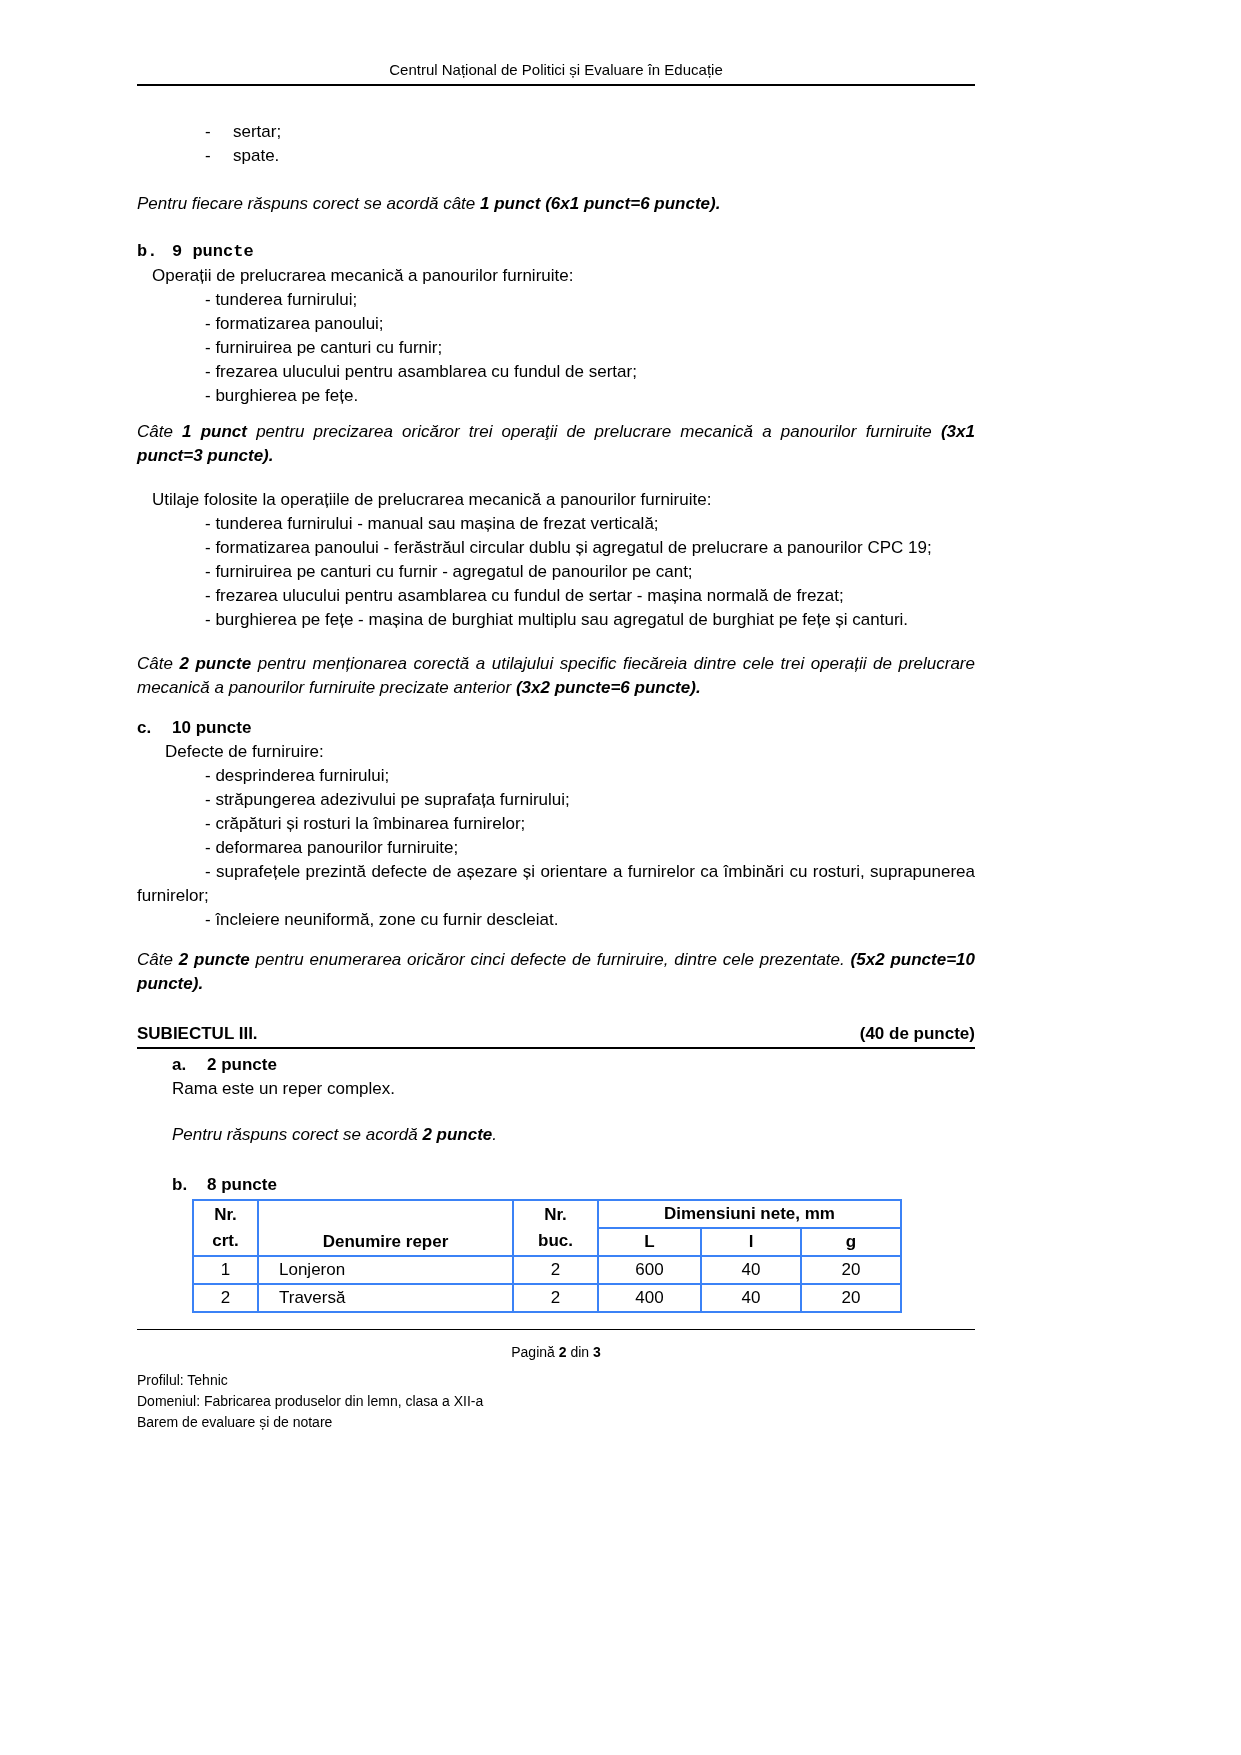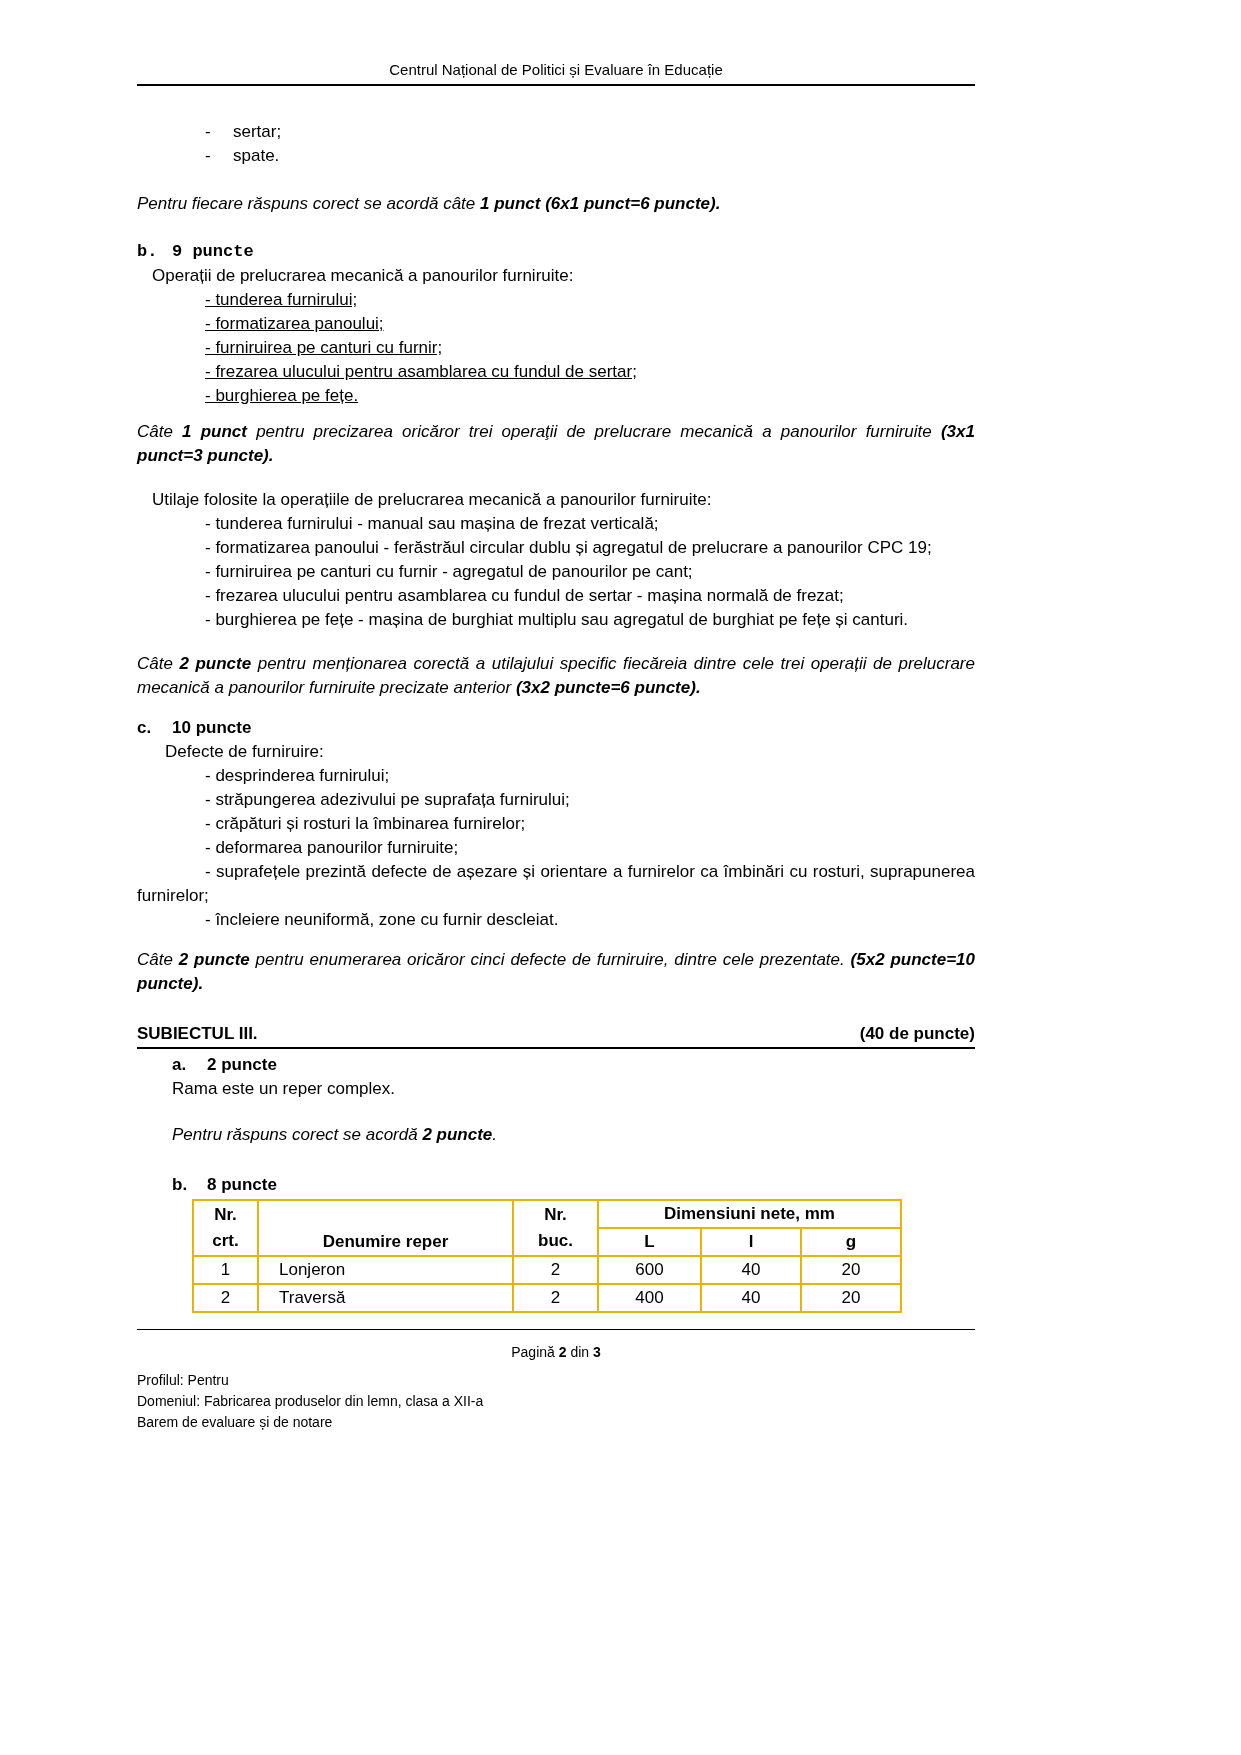--- a/index.html
+++ b/index.html
@@ -22,21 +22,21 @@
   .dash-item .dash { width: 28px; flex: 0 0 28px; }
 
   .note { font-style: italic; text-align: justify; }
   .b { font-weight: bold; }
 
   .heading { font-weight: bold; }
   .hl { display: inline-block; width: 35px; }
 
   .lead { margin-left: 15px; }
   .lead-c { margin-left: 28px; }
-  .ops { margin-left: 68px; text-decoration: underline; }
+  .ops { margin-left: 68px; }
   .hang { text-indent: 68px; text-align: justify; }
 
   .mt4  { margin-top: 4px; }
   .mt12 { margin-top: 12px; }
   .mt16 { margin-top: 16px; }
   .mt18 { margin-top: 24px; }
   .mt20 { margin-top: 20px; }
   .mt22 { margin-top: 22px; }
   .mt24 { margin-top: 24px; font-family: Liberation Mono, monospace; }
   .mt26 { margin-top: 26px; }
@@ -44,21 +44,21 @@
   .subject-line {
     display: flex; justify-content: space-between;
     font-weight: bold; border-bottom: 2px solid #000;
     margin-top: 26px; padding-bottom: 1px; gap: 9px;
   }
 
   .sub { margin-left: 35px; }
 
   .parts-table { border-collapse: collapse; margin-left: 55px; margin-top: 2px; table-layout: fixed; }
   .parts-table td {
-    border: 2px solid #eab308; padding: 0 6px;
+    border: 2px solid #3b82f6; padding: 0 6px;
     text-align: center; vertical-align: middle;
     line-height: 26px; overflow: hidden;
   }
   .parts-table td.vbottom { vertical-align: bottom; }
   .parts-table td.tleft { text-align: left; padding-left: 20px; }
 
   .footer-rule { border-bottom: 1px solid #000; margin-top: 16px; }
   .page-num { text-align: center; font-size: 14px; line-height: 20px; margin-top: 12px; }
   .footer-info { font-size: 14px; line-height: 21px; margin-top: 8px; }
 </style>
@@ -183,18 +183,18 @@
         <td>400</td>
         <td>40</td>
         <td>20</td>
       </tr>
     </tbody>
   </table>
 
   <div class="footer-rule"></div>
   <div class="page-num"><span>Pagină </span><span class="b">2</span><span> din </span><span class="b">3</span></div>
   <div class="footer-info">
-    <div>Profilul: Pentru</div>
+    <div>Profilul: Tehnic</div>
     <div>Domeniul: Fabricarea produselor din lemn, clasa a XII-a</div>
     <div>Barem de evaluare și de notare</div>
   </div>
 
 </div>
 
 </body></html>

